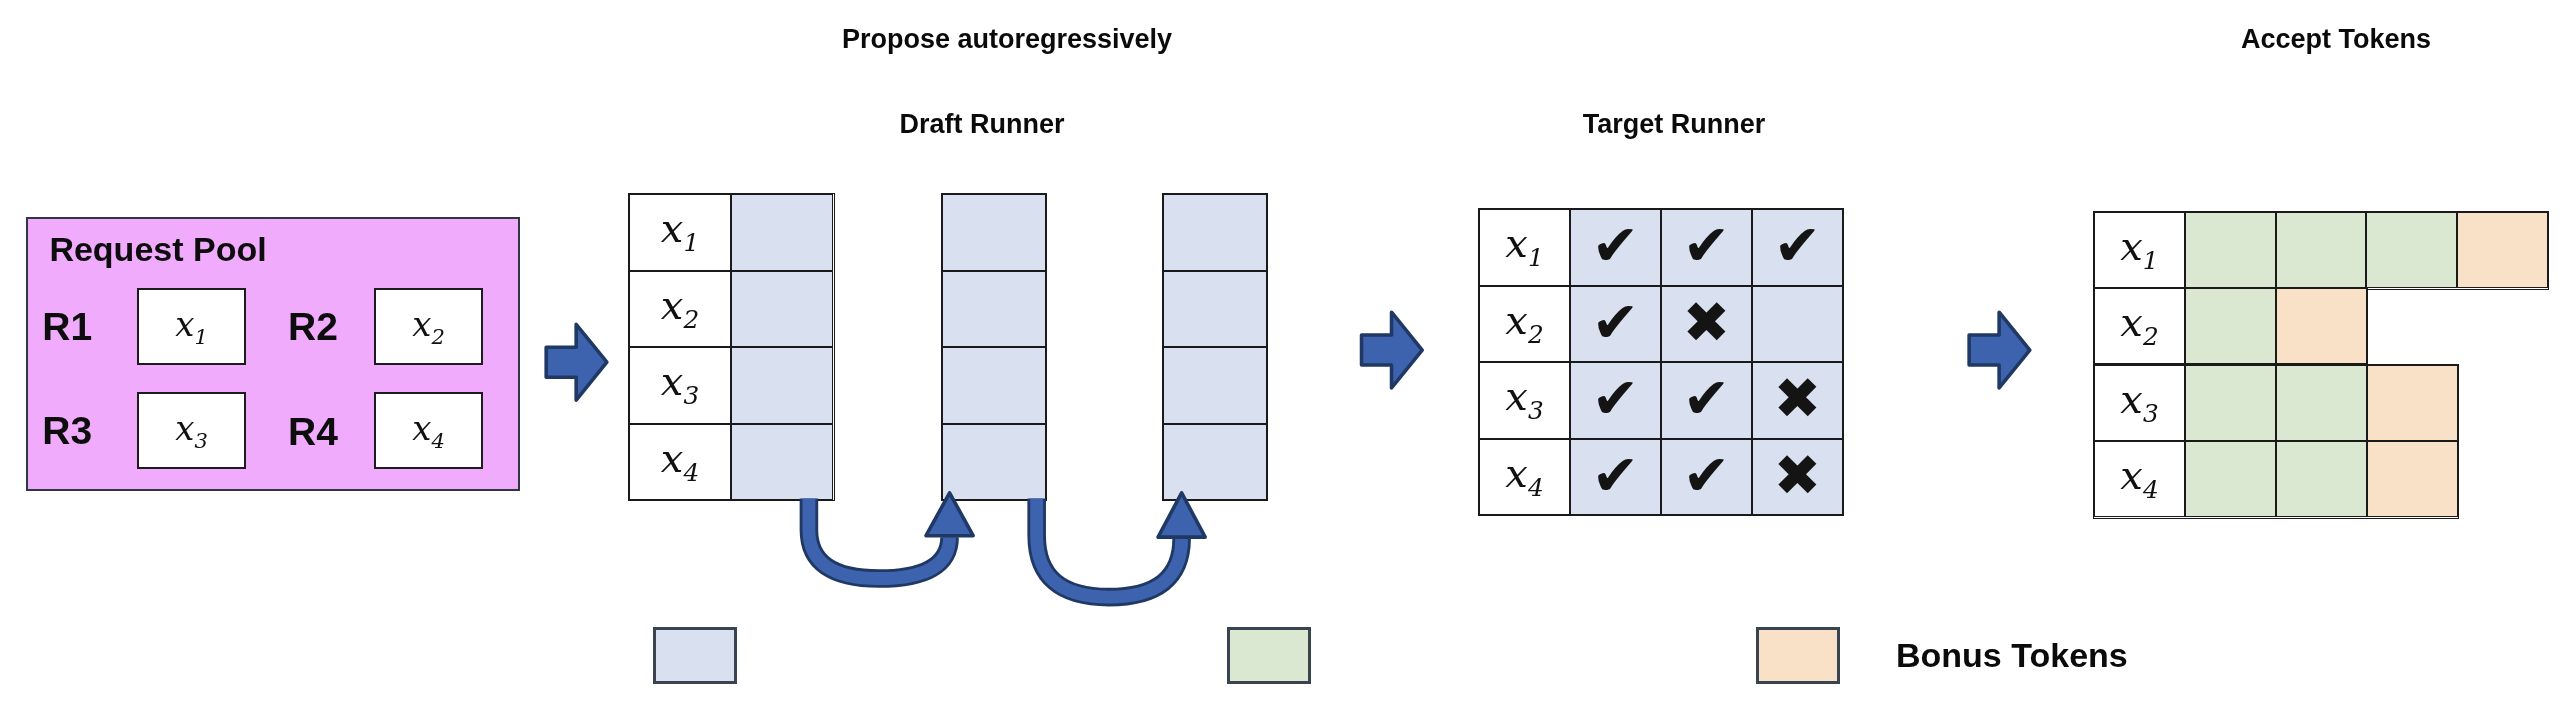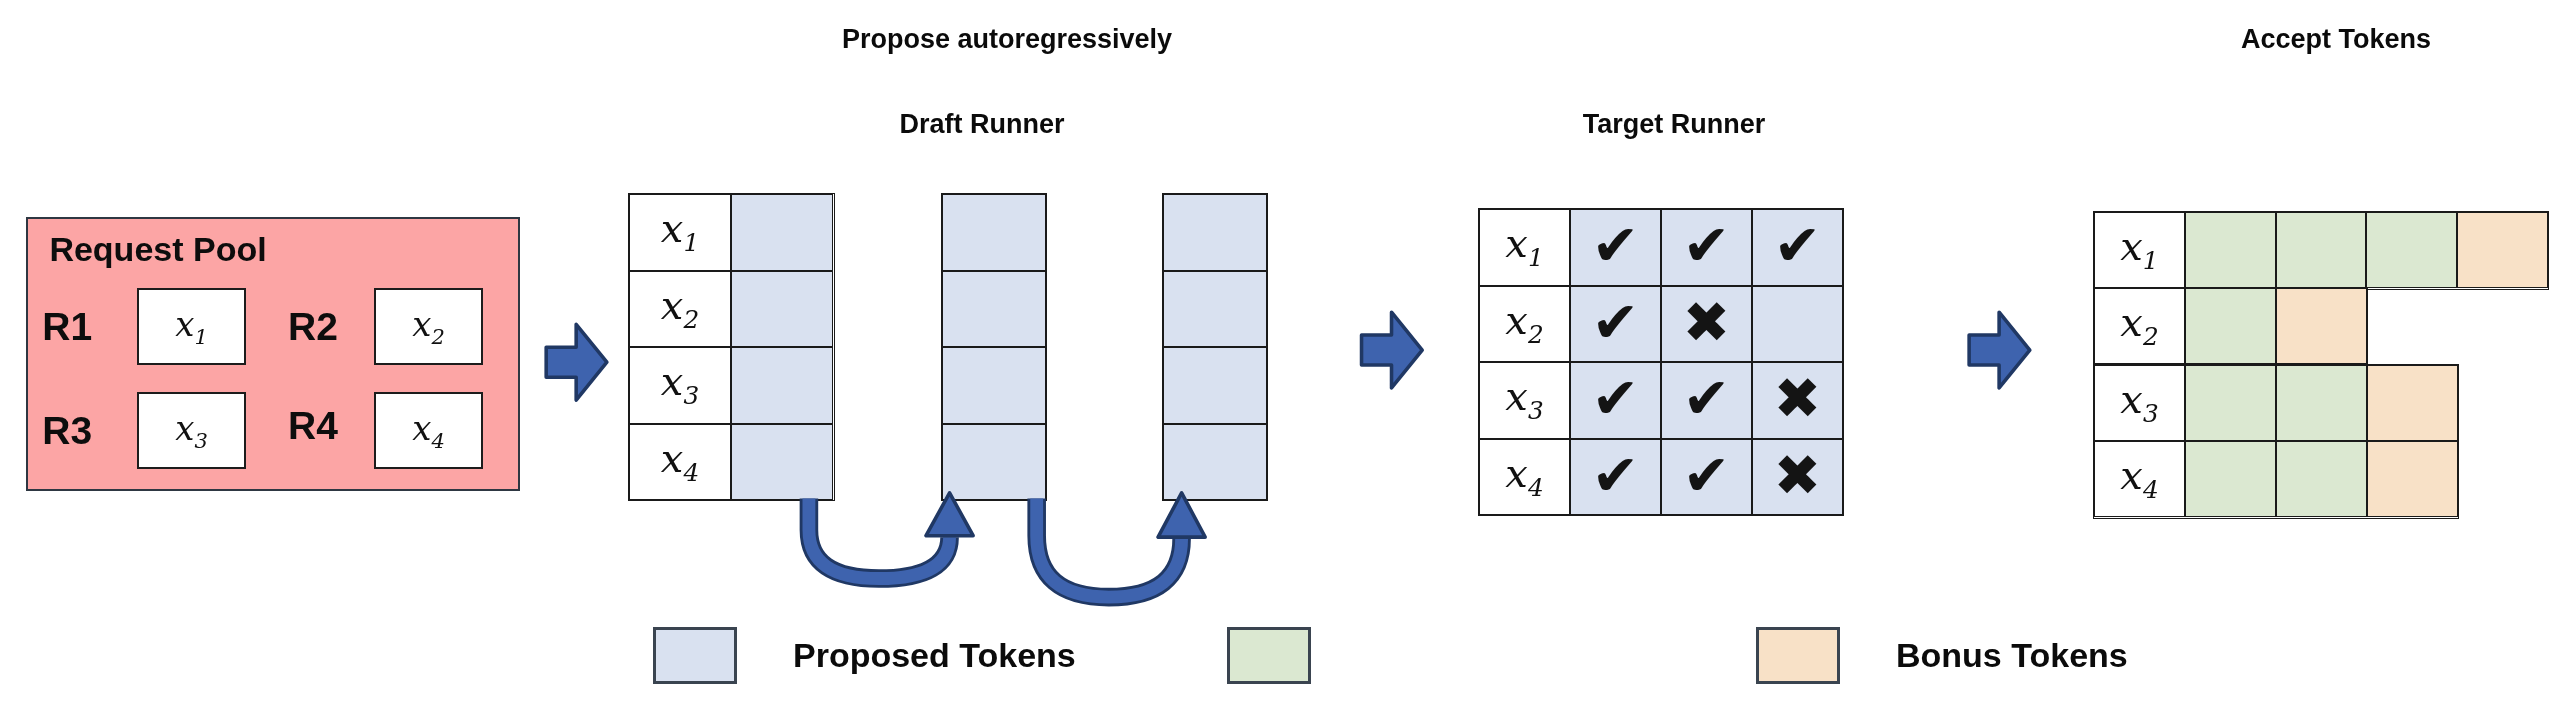--- a/index.html
+++ b/index.html
@@ -2,21 +2,21 @@
 <html style="--proposed: #d9e1f0; --accepted: #dbe8d1; --bonus: #f8e1c7; --grid_line: #1a1a1a; --mark: #141414; --arrow_fill: #3e63ae; --arrow_outline: #203864; --swatch_border: #3a4450;font-size:11.4px"><head>
 <meta charset="utf-8">
 <style>
   html,body{margin:0;padding:0;background:#fff;}
   .stage{position:relative;width:2576px;height:703px;background:#ffffff;
          font-family:"Liberation Sans",sans-serif;overflow:hidden;}
   .sec-title{position:absolute;transform:translateX(-50%);font-size:27px;font-weight:600;
              color:#0b0b0b;white-space:nowrap;}
   
   .pool{position:absolute;left:26px;top:217px;width:494px;height:274px;
-        border:2.9px solid #2e3742;box-sizing:border-box;background:#fca5a5;}
+        border:2.9px solid #2e3742;box-sizing:border-box;background:#f0abfc;}
   .pool-title{position:absolute;left:21.4px;top:11.4px;font-size:34px;font-weight:600;color:#0d0d0d;}
   .req-label{position:absolute;font-size:39px;font-weight:600;color:#0d0d0d;
              height:77px;display:flex;align-items:center;}
   .req-box{position:absolute;width:109px;height:77px;border:2.1px solid #1c1c1c;
            box-sizing:border-box;background:#fff;display:flex;align-items:center;justify-content:center;}
   .math{font-family:"DejaVu Serif",serif;font-style:italic;color:#111;line-height:1;}
   .math sub{font-size:62%;font-style:italic;}
   .req-box .math{font-size:34px;}
   
   .tbl{position:absolute;display:grid;box-sizing:border-box;border:1.4px solid var(--grid_line);
@@ -66,21 +66,21 @@
           <span class="math"><i>x</i><sub>1</sub></span>
         </div>
         <div class="req-label" style="left: 260px; top: 69px; text-align: right;">R2</div>
         <div class="req-box" style="left: 346px; top: 69px;">
           <span class="math"><i>x</i><sub>2</sub></span>
         </div>
         <div class="req-label" style="left: 14.3px; top: 173px;">R3</div>
         <div class="req-box" style="left: 109px; top: 173px;">
           <span class="math"><i>x</i><sub>3</sub></span>
         </div>
-        <div class="req-label" style="left: 260px; top: 168px;">R4</div>
+        <div class="req-label" style="left: 260px; top: 174px;">R4</div>
         <div class="req-box" style="left: 346px; top: 173px;">
           <span class="math"><i>x</i><sub>4</sub></span>
         </div>
       </div>
   </div>
 
   <div id="draft-main" class="tbl" style="left:628px;top:193px;width:207px;height:308px;grid-template-columns:102px 102px;grid-auto-rows:1fr;">
       <div class="cell lab">
         <span class="math"><i>x</i><sub>1</sub></span>
       </div>
@@ -192,21 +192,20 @@
           <span class="math"><i>x</i><sub>4</sub></span>
         </div>
         <div class="acc-cell acc-accepted"></div>
         <div class="acc-cell acc-accepted"></div>
         <div class="acc-cell acc-bonus"></div>
       </div>
     </div>
 
   <div class="legend" style="left:653px">
     <div class="swatch" style="background: rgb(217, 225, 240);"></div>
-    <div class="legend-label">Proposed Tokens</div>
   </div>
   <div class="legend" style="left:1227px">
     <div class="swatch" style="background: rgb(219, 232, 209);"></div>
   </div>
   <div class="legend" style="left:1756px">
     <div class="swatch" style="background: rgb(248, 225, 199);"></div>
     <div class="legend-label">Bonus Tokens</div>
   </div>
 
   <svg class="arrows" width="2576" height="703" viewBox="0 0 3608 984">

